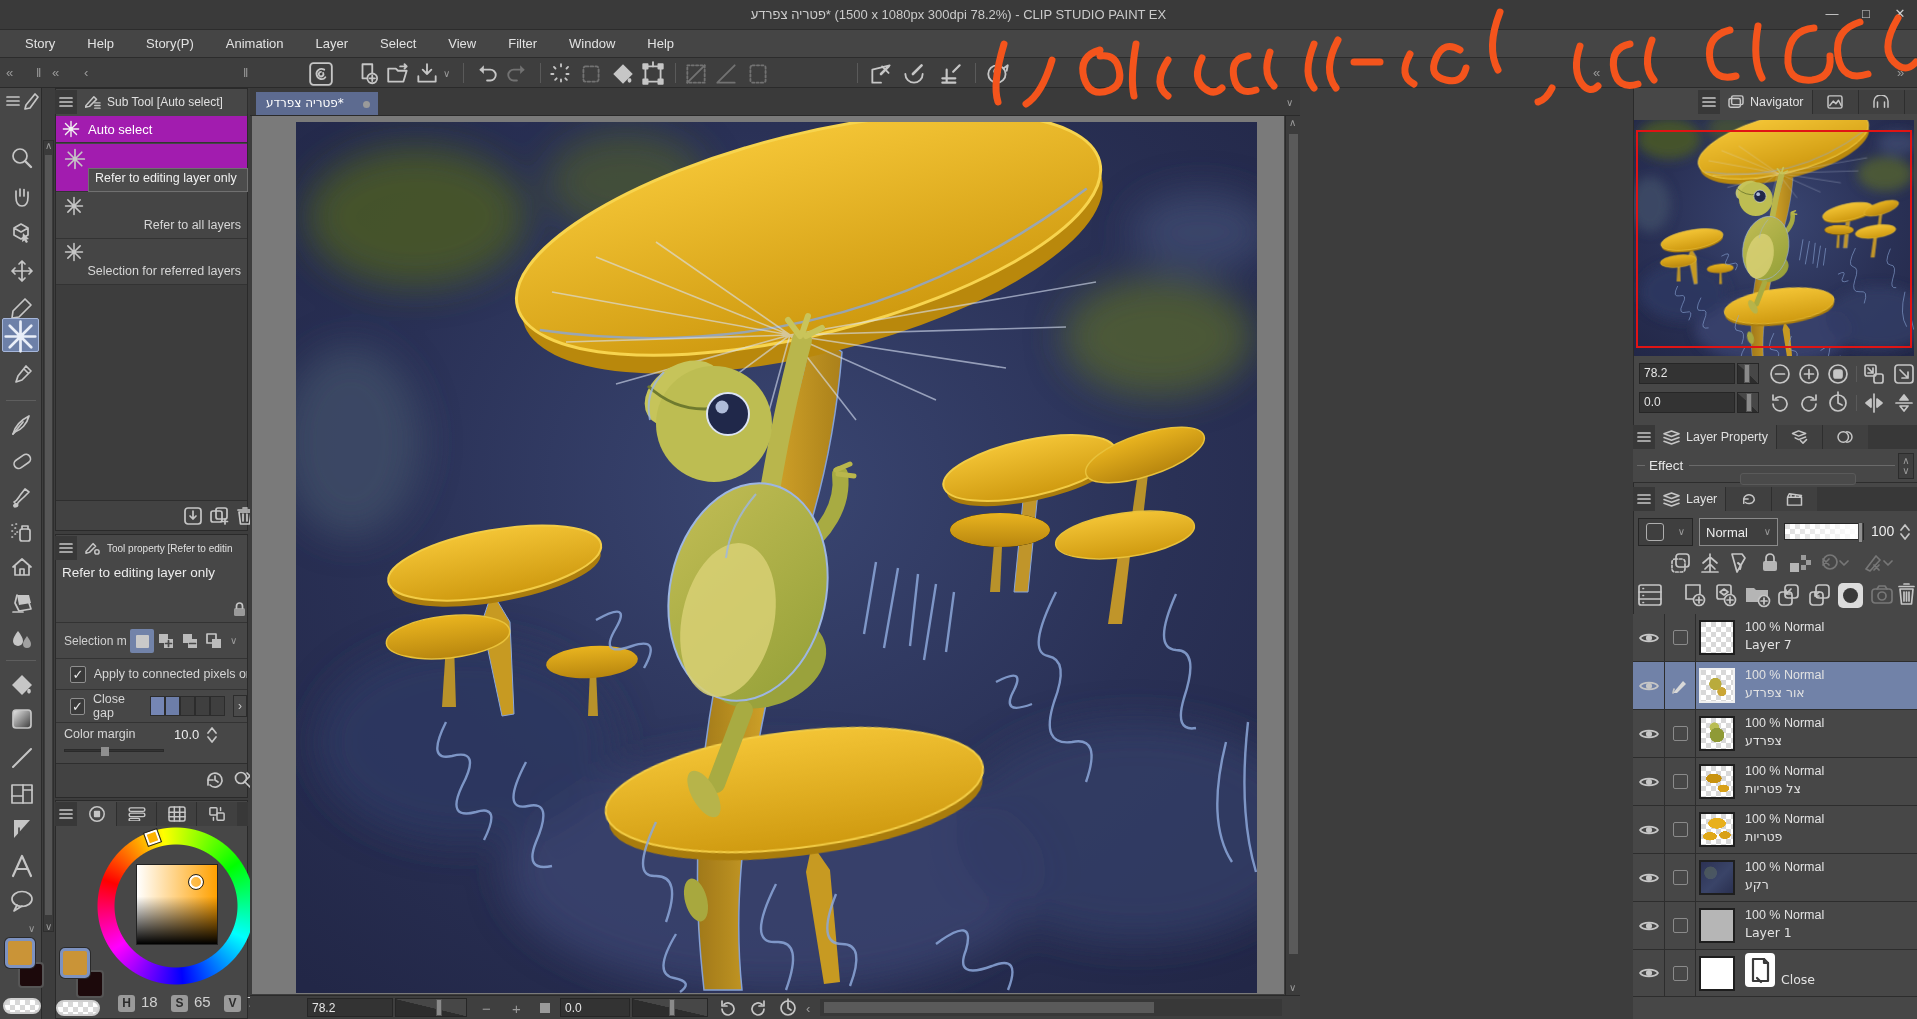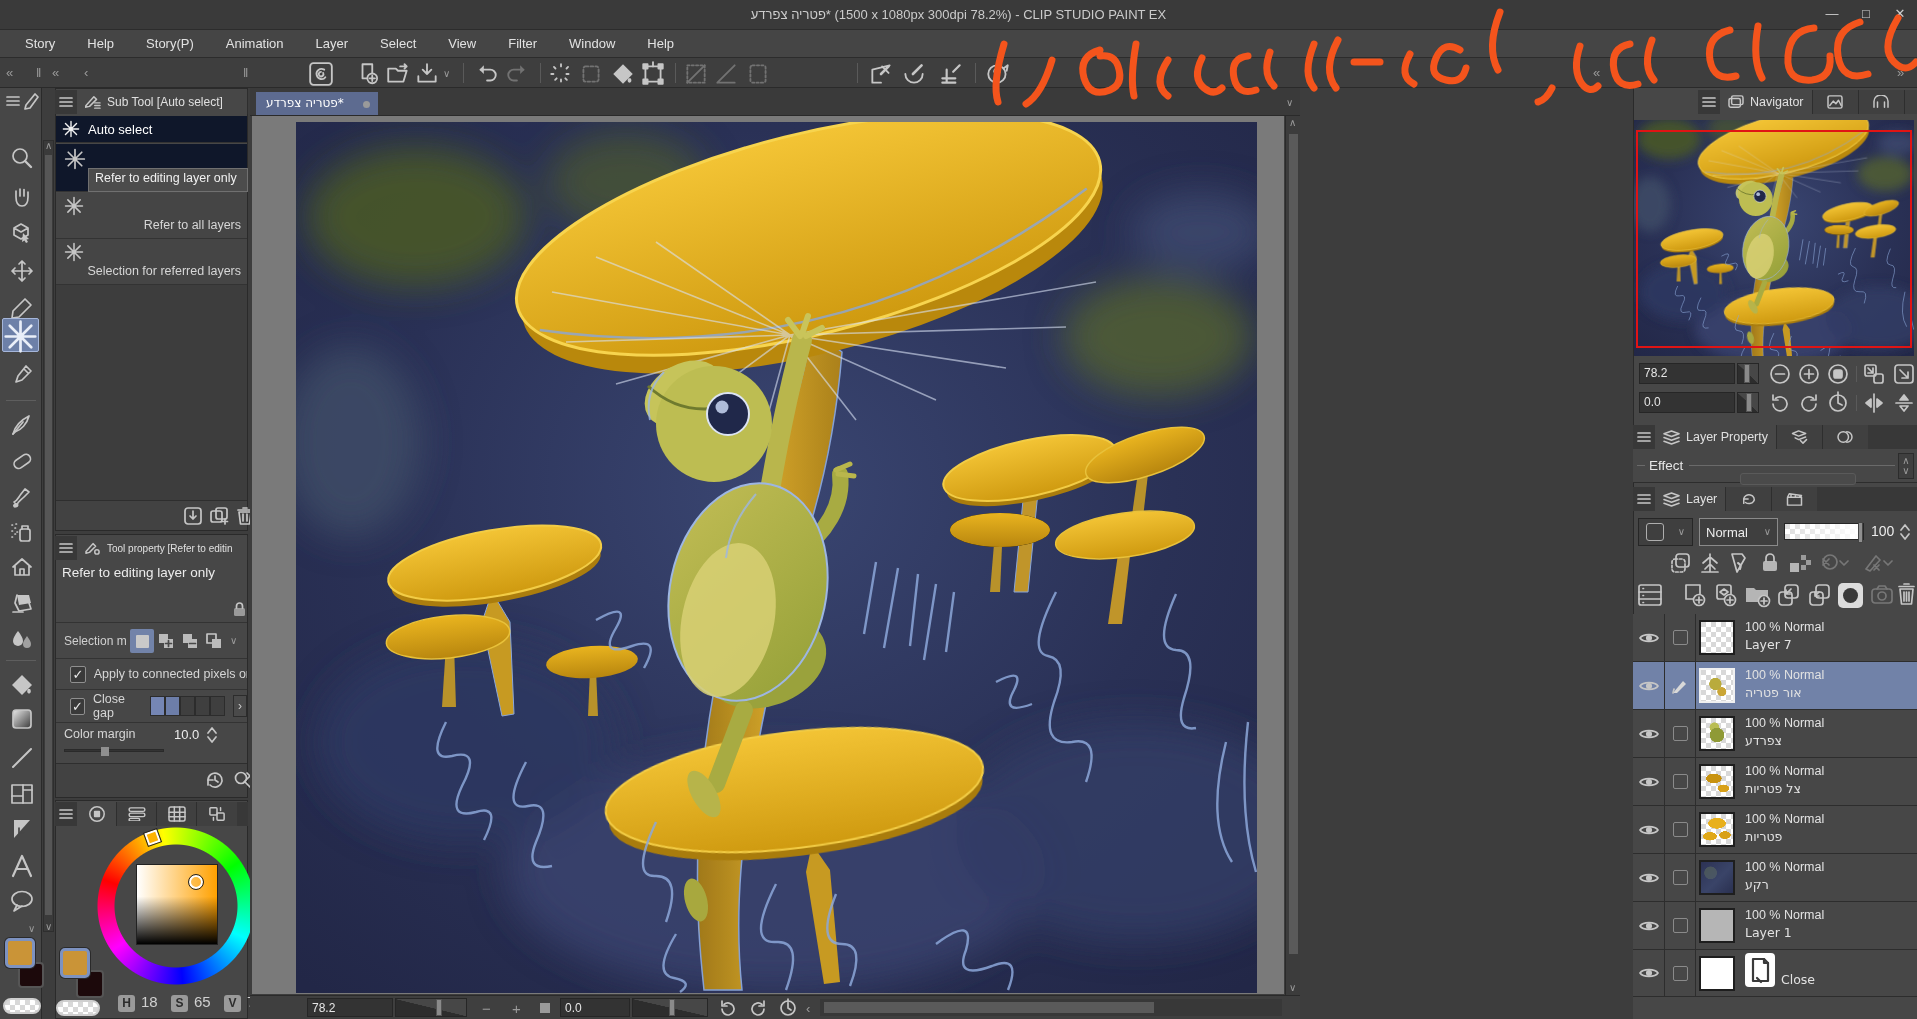--- a/index.html
+++ b/index.html
@@ -20,21 +20,21 @@
 .chev{color:#9a9a9a;font-size:13px;line-height:22px}
 .panel{background:#474747;border:1px solid #2a2a2a}
 .phead{background:#383838;height:24px;display:flex;align-items:center}
 .ptab{background:#474747;height:24px;display:flex;align-items:center;padding:0 8px;gap:6px;border-right:1px solid #2e2e2e;font-size:12.5px;color:#e0e0e0}
 .ptab.ghost{background:#404040}
 .burger{width:22px;height:22px;display:flex;align-items:center;justify-content:center}
 .tool{left:9px;width:26px;height:26px}
 .toolsel{left:2px;width:37px;height:34px;background:#6d80a8;border:1px solid #a5b6da;border-radius:2px}
 .scrollstrip{left:43px;top:140px;width:11px;height:792px;background:#3a3a3a;border:1px solid #2e2e2e}
 .subrow{background:#454545;border-bottom:1px solid #333}
-.subrow.sel{background:#0f172a;color:#fff}
+.subrow.sel{background:#a21caf;color:#fff}
 .tooltip{background:#4c4c4c;border:1px solid #707070;color:#f0f0f0;padding:2px 6px;font-size:12.5px}
 .cb{width:17px;height:17px;background:#3a3a3a;border:1px solid #8f8f8f;border-radius:2px;color:#ececec;font-size:13px;line-height:15px;text-align:center}
 .fld{background:#333;border:1px solid #262626;color:#e6e6e6;font-size:12px;line-height:18px;padding:0 4px}
 .slider{background:linear-gradient(to top right,#2d2d2d 49%,#474747 50%);border:1px solid #262626}
 .handle{position:absolute;top:0;width:6px;height:100%;background:#8a8a8a;border:1px solid #555}
 .lp-row{position:absolute;left:1633px;width:284px;border-bottom:1px solid #2d2d2d;background:#474747}
 .lp-row.sel{background:#7182a8}
 .cell-div{position:absolute;top:0;width:1px;height:100%;background:#2d2d2d}
 .thumb{position:absolute;left:66px;top:6px;width:36px;height:35px;border:2px solid #1e1e1e;background:#fff}
 .checker{background:repeating-conic-gradient(#ffffff 0 25%,#d8d8d8 0 50%) 0 0/10px 10px}
@@ -1071,21 +1071,21 @@
   <span class="cell-div" style="left:31px"></span>
   <span class="chkc">
       <svg class="i" width="18" height="18" viewBox="0 0 18 18">
         <path d="M2 16 12 4l3 3L6 16z" fill="#d8d8d8" stroke="none"></path>
         <path d="M2 16l1-4"></path>
       </svg>
     </span>
   <span class="cell-div" style="left:62px"></span>
   <span class="thumb checker" style="border-color:#f0f0f0;background-image:radial-gradient(circle at 45% 45%,#b9ab3c 0 24%,rgba(0,0,0,0) 26%),radial-gradient(circle at 65% 70%,#caa636 0 14%,rgba(0,0,0,0) 16%),repeating-conic-gradient(#ffffff 0 25%,#d8d8d8 0 50%);background-size:auto,auto,10px 10px"></span>
   <span class="linfo">100 % Normal</span>
-  <span class="lname">אור פטריה</span>
+  <span class="lname">אור צפרדע</span>
 </div>
 <div class="lp-row" style="top:710px;height:48px">
   <span class="eyec">
       <svg class="i" width="20" height="14" viewBox="0 0 20 14">
         <path d="M1 7C4 2.5 16 2.5 19 7 16 11.5 4 11.5 1 7z"></path>
         <circle cx="10" cy="7" r="2.2" fill="#c6c6c6"></circle>
       </svg>
     </span>
   <span class="cell-div" style="left:31px"></span>
   <span class="chkc">

